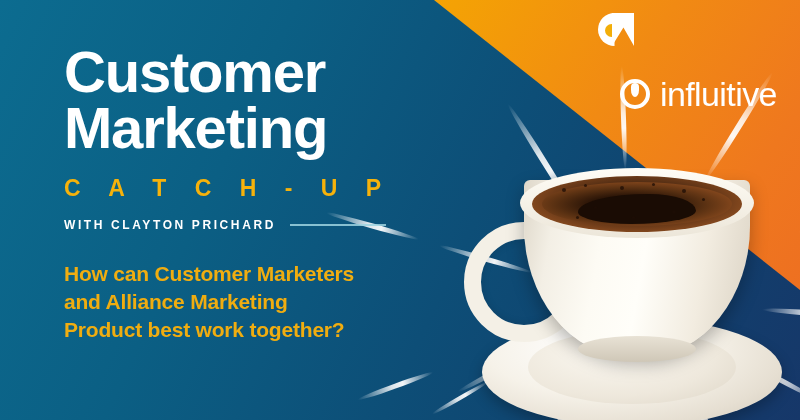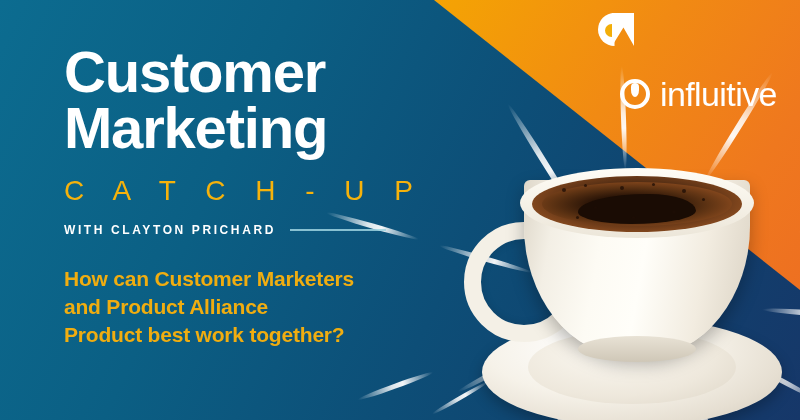--- a/index.html
+++ b/index.html
@@ -93,22 +93,22 @@
   .bubble{position:absolute;border-radius:50%;background:#1d0e05;opacity:.75;}
 
   
   .content{position:absolute;left:64px;top:44px;width:400px;}
   .title{
     color:#ffffff;font-weight:bold;font-size:58px;line-height:.96;
     letter-spacing:-1.2px;margin:0;
   }
   .title span{display:block;}
   .catchup{
-    margin:20px 0 0 0;color:#f6b20b;font-weight:normal;
-    font-size:28px;letter-spacing:11px;
+    margin:20px 0 0 0;color:#f6b20b;font-weight:bold;
+    font-size:23px;letter-spacing:11px;
   }
   .hostrow{display:flex;align-items:center;margin-top:16px;gap:14px;}
   .host{
     color:#ffffff;font-weight:bold;font-size:12px;letter-spacing:2.6px;
     white-space:nowrap;
   }
   .rule{height:2px;background:#9fd3e0;flex:1;max-width:96px;opacity:.85;}
   .question{
     margin:28px 0 8px 0;color:#f0ad10;font-weight:bold;
     font-size:21px;line-height:1.33;letter-spacing:-.2px;
@@ -207,21 +207,21 @@
       <span>Customer</span>
       <span>Marketing</span>
     </h1>
     <div class="catchup">C A T C H - U P</div>
     <div class="hostrow">
       <div class="host">WITH CLAYTON PRICHARD</div>
       <div class="rule"></div>
     </div>
     <div class="question">
       <span>How can Customer Marketers</span>
-      <span>and Product Alliance</span>
+      <span>and Alliance Marketing</span>
       <span>Product best work together?</span>
     </div>
   </div>
 
   <div class="cma">
     <div class="cma-mark">
       <div class="cma-c"></div>
       <div class="cma-c2"></div>
       <div class="cma-hole"></div>
       <div class="cma-m"></div>

